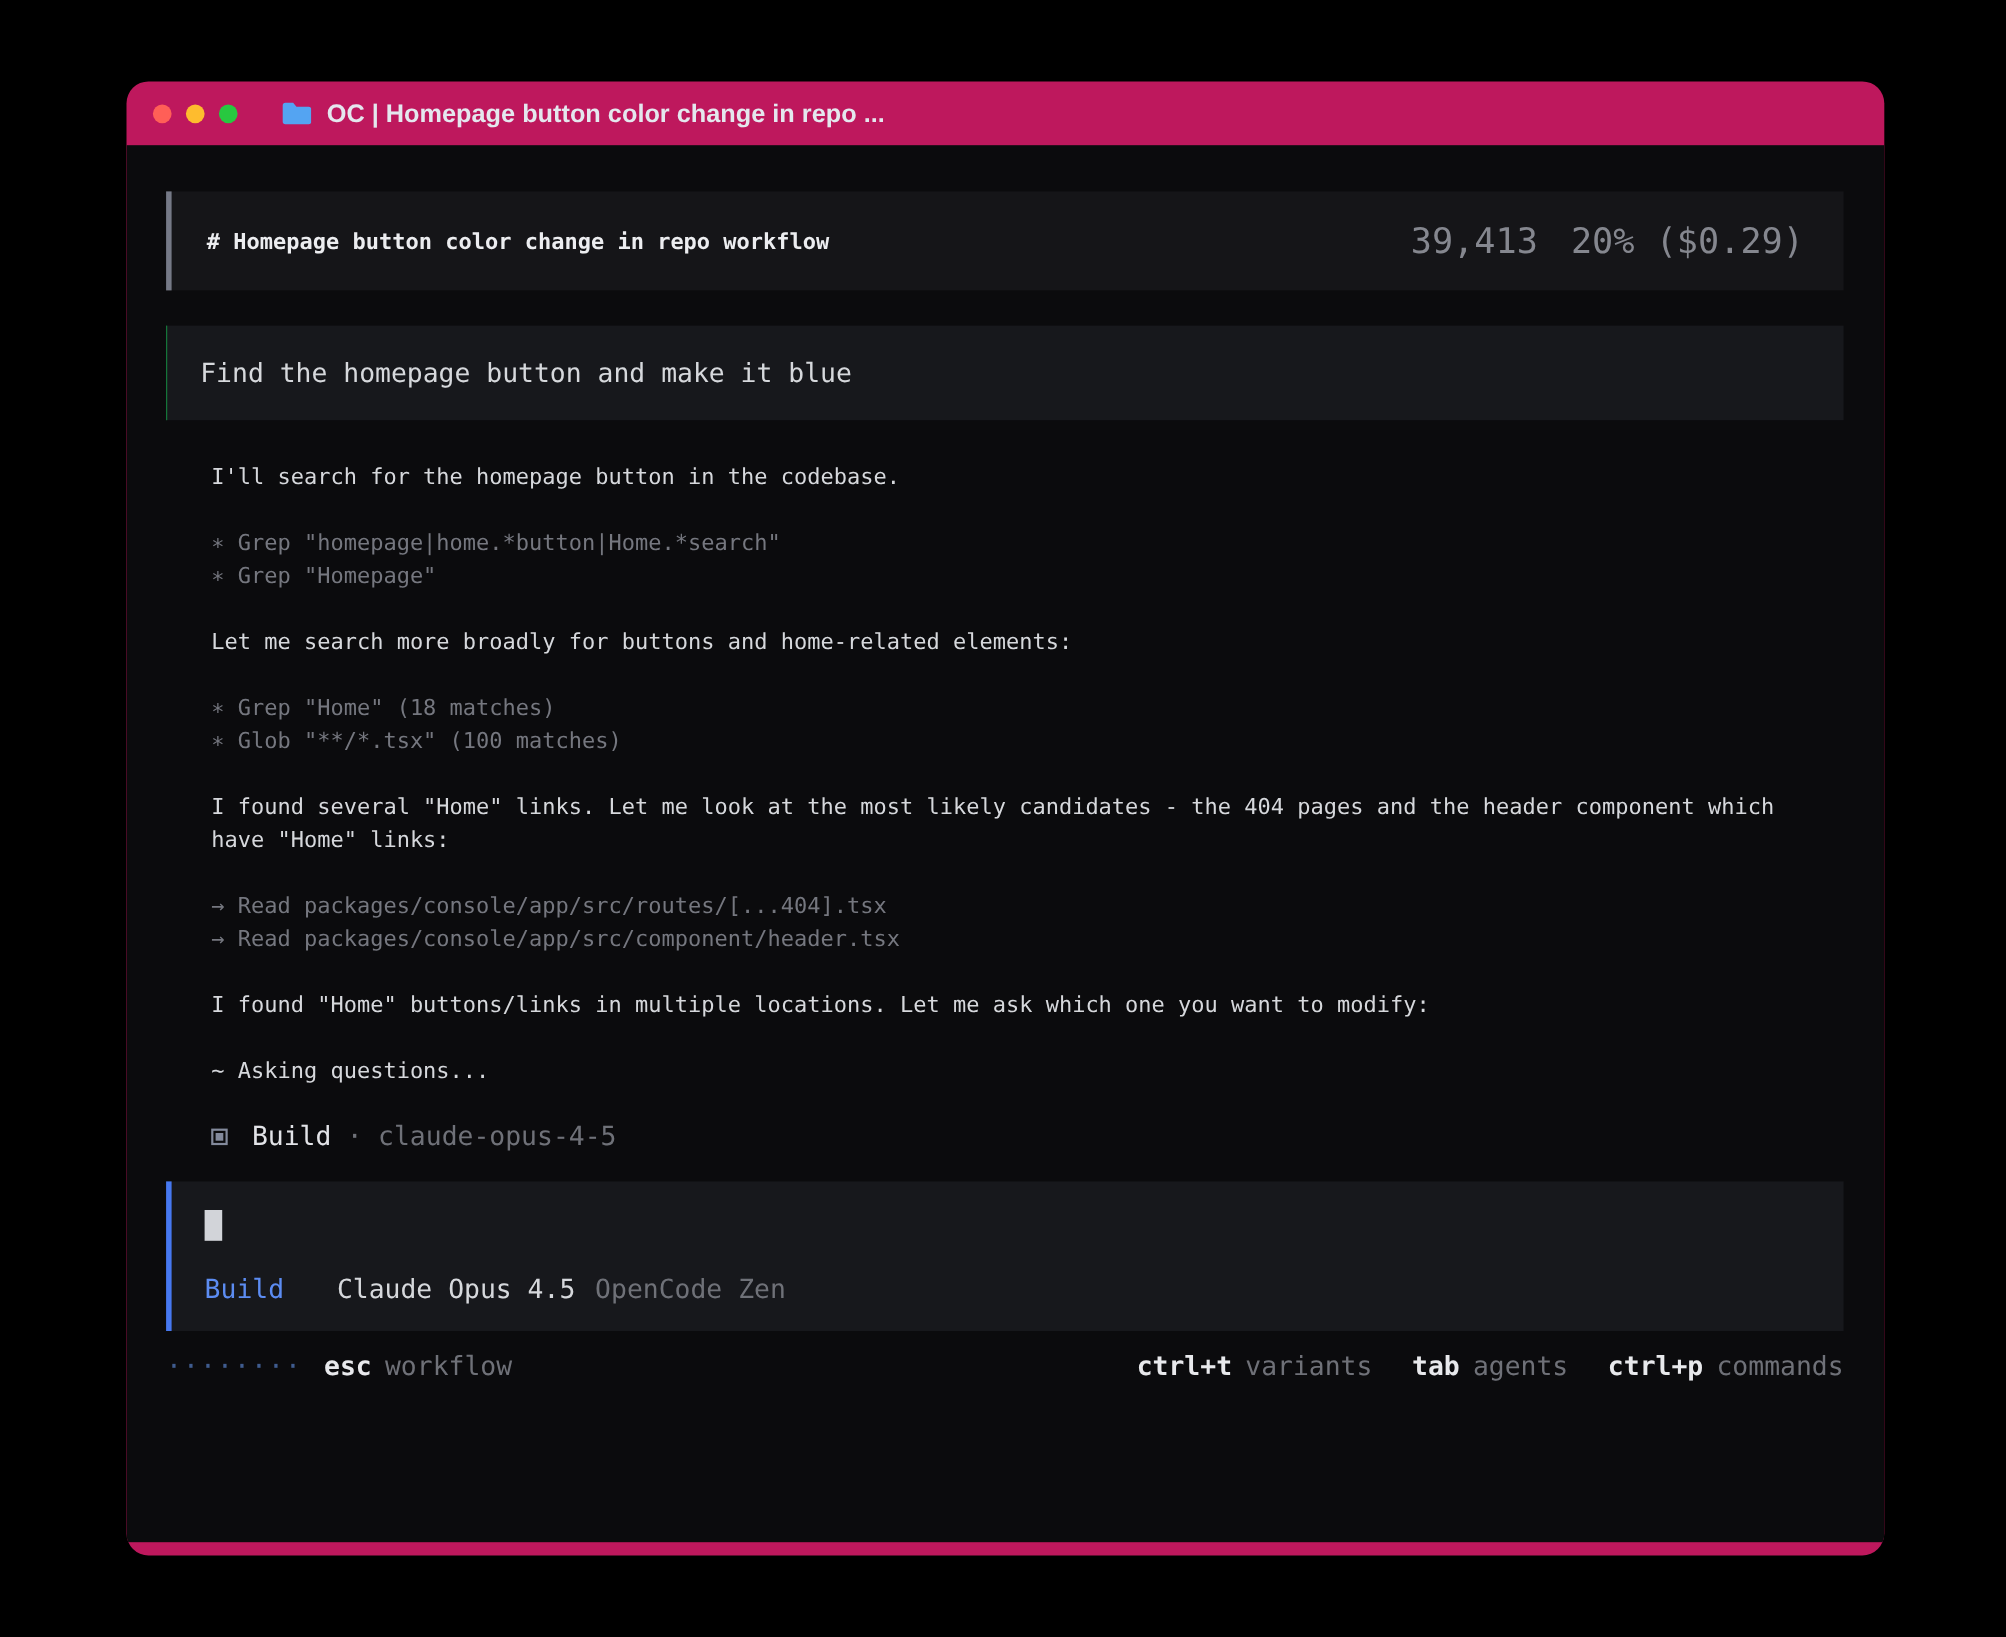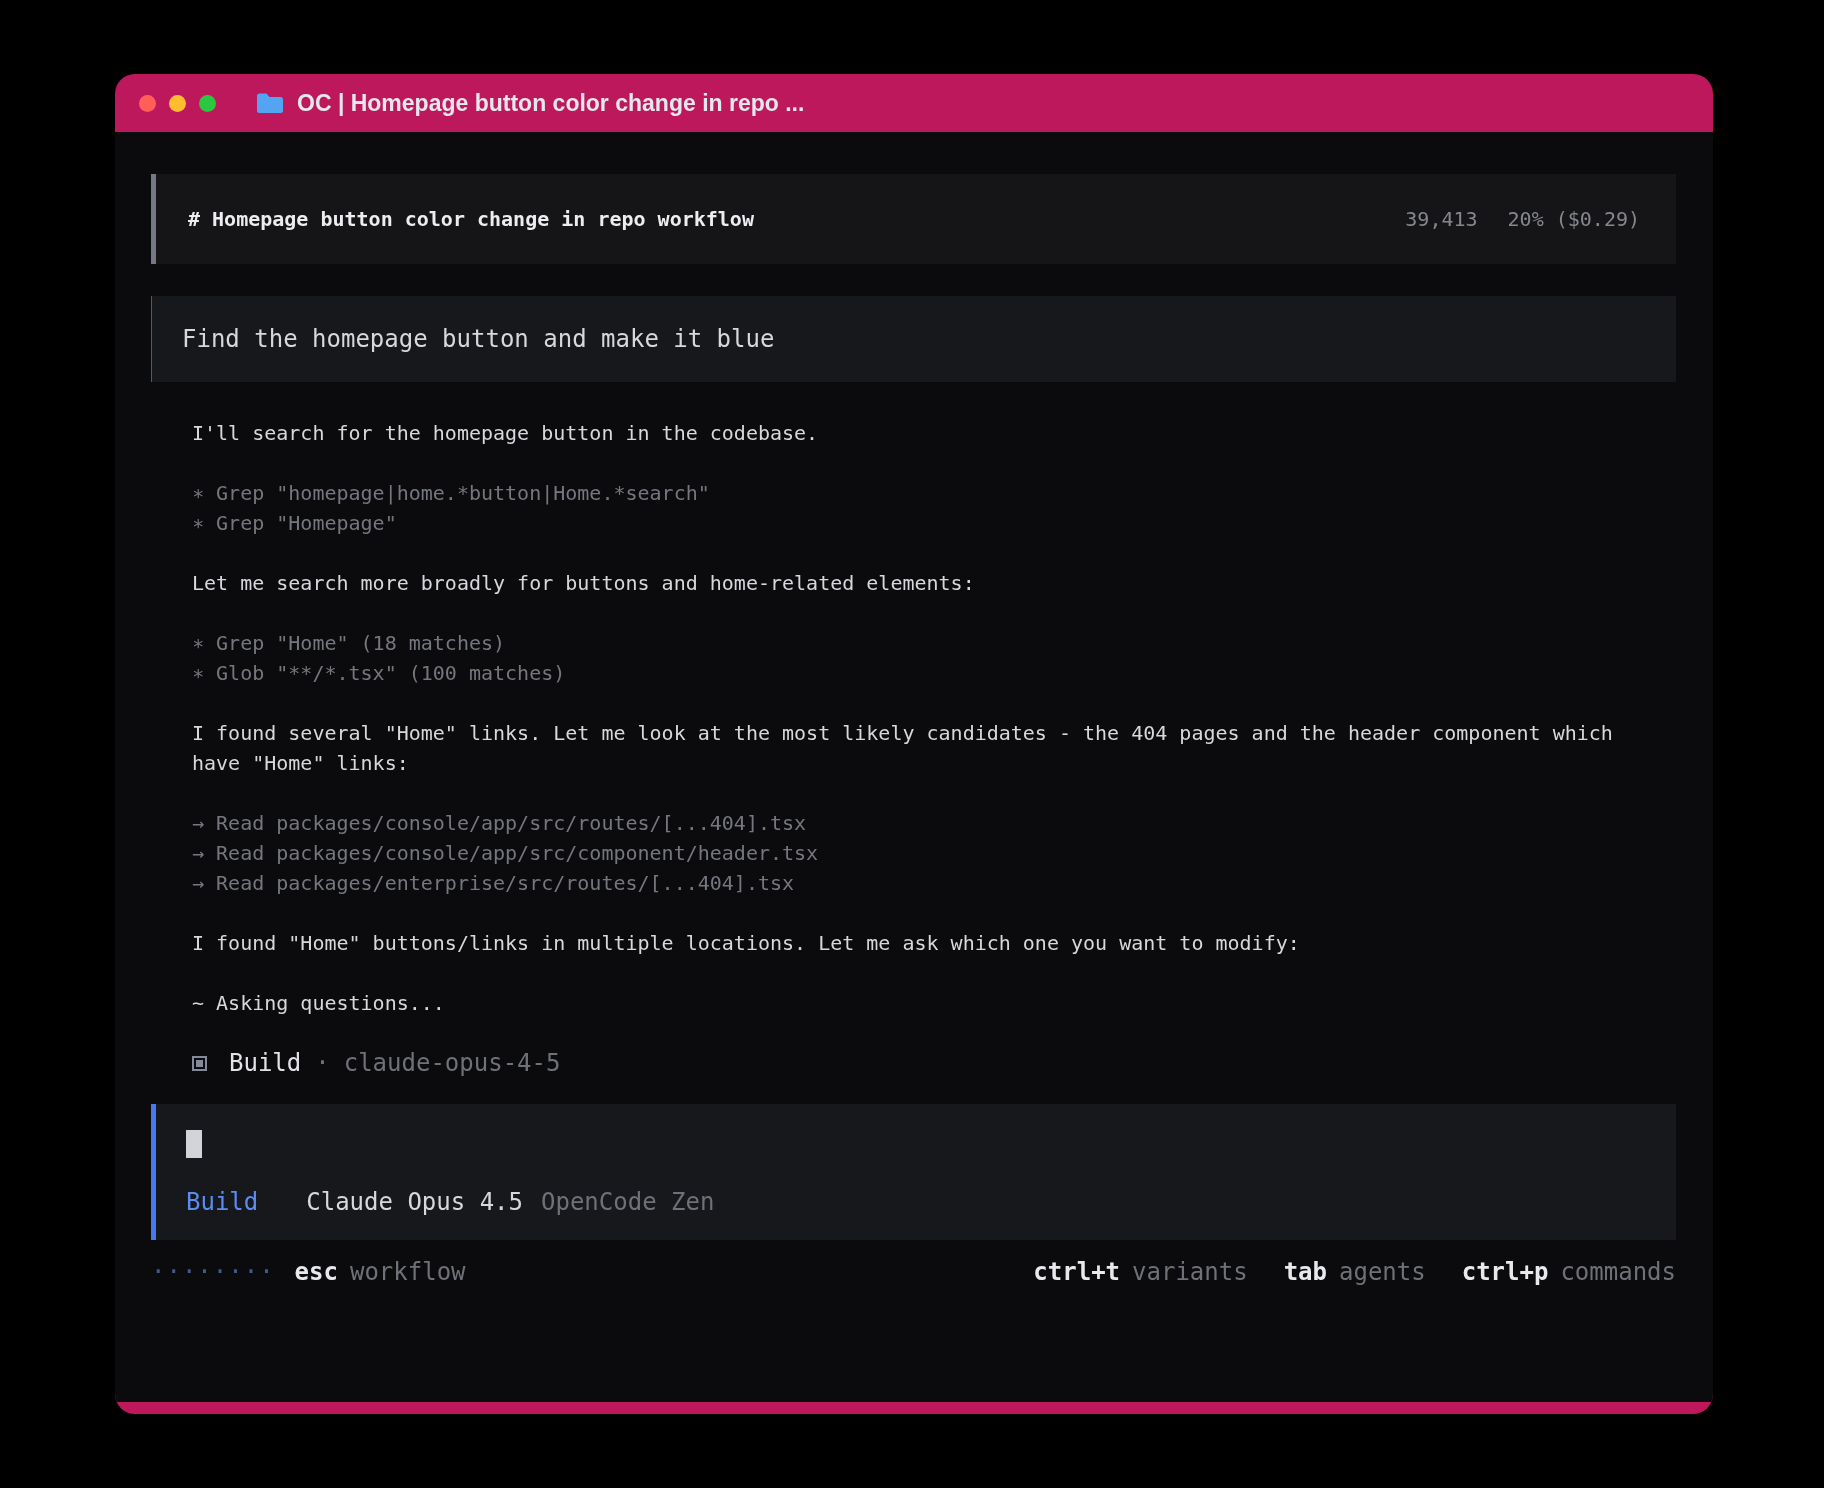--- a/index.html
+++ b/index.html
@@ -20,21 +20,21 @@
   .tb-title { font-family:"Liberation Sans", sans-serif; font-weight:700; font-size:23px; color:#e4e7ee; white-space:nowrap; }
 
   .content { flex:1; background:#0b0b0d; padding:42px 37px 0 36px; display:flex; flex-direction:column; overflow:hidden; }
   .bottom-strip { height:12px; flex:none; }
 
   .doc-header {
     flex:none; height:90px; background:#151518; border-left:5px solid #757986;
     display:flex; align-items:center; justify-content:space-between; padding:0 36px 0 32px;
   }
   .doc-title { font-size:20px; font-weight:700; color:#ecedf0; white-space:nowrap; }
-  .doc-stats { display:flex; gap:30px; font-size:20px; color:#85878f; white-space:nowrap; }
+  .doc-stats { display:flex; gap:30px; font-size:32px; color:#85878f; white-space:nowrap; }
 
   .user-msg {
     flex:none; margin-top:32px; background:#17181c; border-left:1px solid #15803d;
     padding:0 30px; height:86px; display:flex; align-items:center;
     font-size:24px; color:#d6d8dc;
   }
 
   .transcript { margin-top:36px; margin-left:41px; max-width:1455px; font-size:20px; line-height:30px; }
   .line { min-height:30px; white-space:pre-wrap; }
   .line.text { color:#d6d8dc; }
@@ -116,21 +116,20 @@
         <div class="line blank"></div>
 
         <div class="line text">I found several "Home" links. Let me look at the most likely candidates - the 404 pages and the header component which have "Home" links:</div>
 
         <div class="line blank"></div>
 
         <div class="line tool">→ Read packages/console/app/src/routes/[...404].tsx</div>
 
         <div class="line tool">→ Read packages/console/app/src/component/header.tsx</div>
 
-        <div class="line tool">→ Read packages/enterprise/src/routes/[...404].tsx</div>
 
         <div class="line blank"></div>
 
         <div class="line text">I found "Home" buttons/links in multiple locations. Let me ask which one you want to modify:</div>
 
         <div class="line blank"></div>
 
         <div class="line text">~ Asking questions...</div>
       </div>
 

